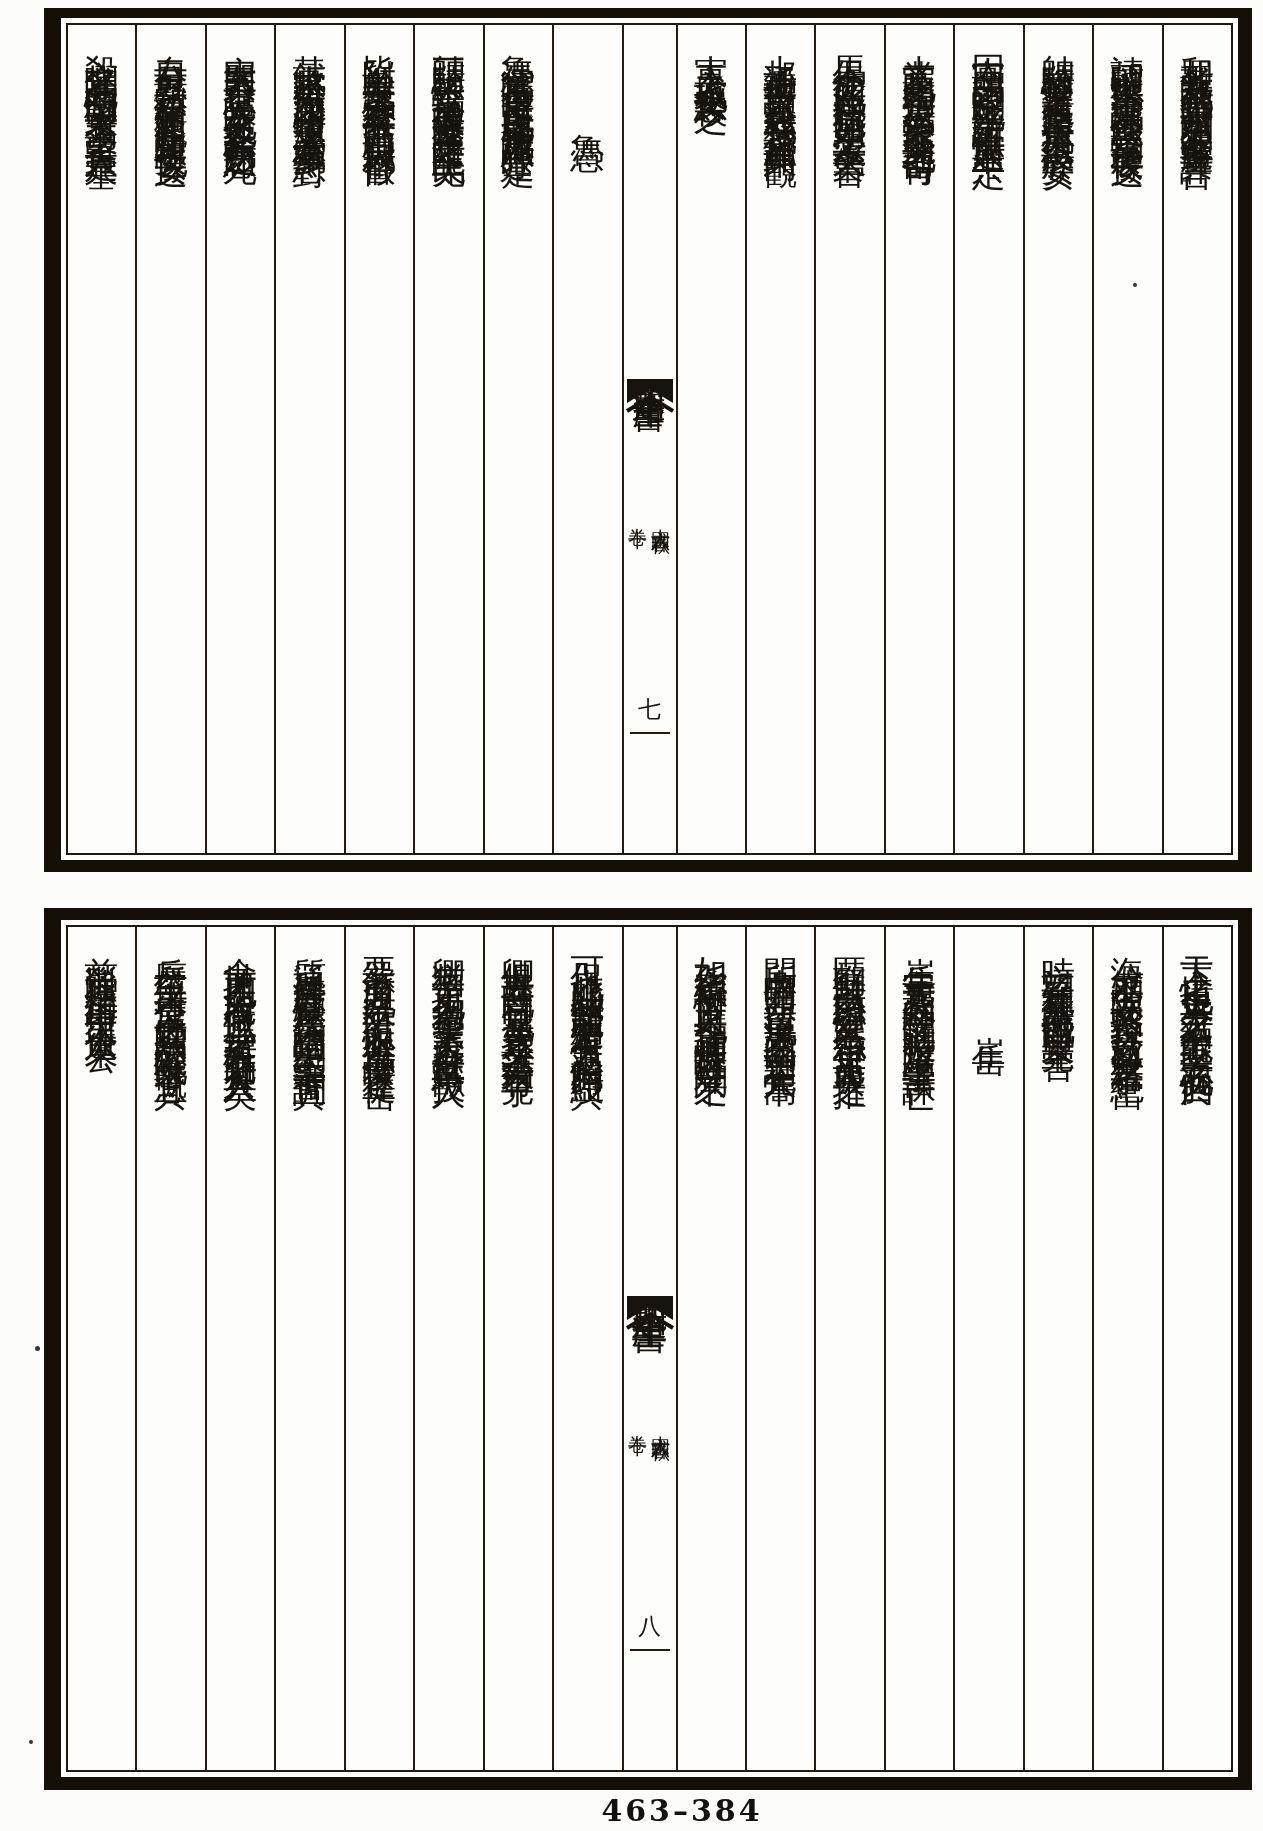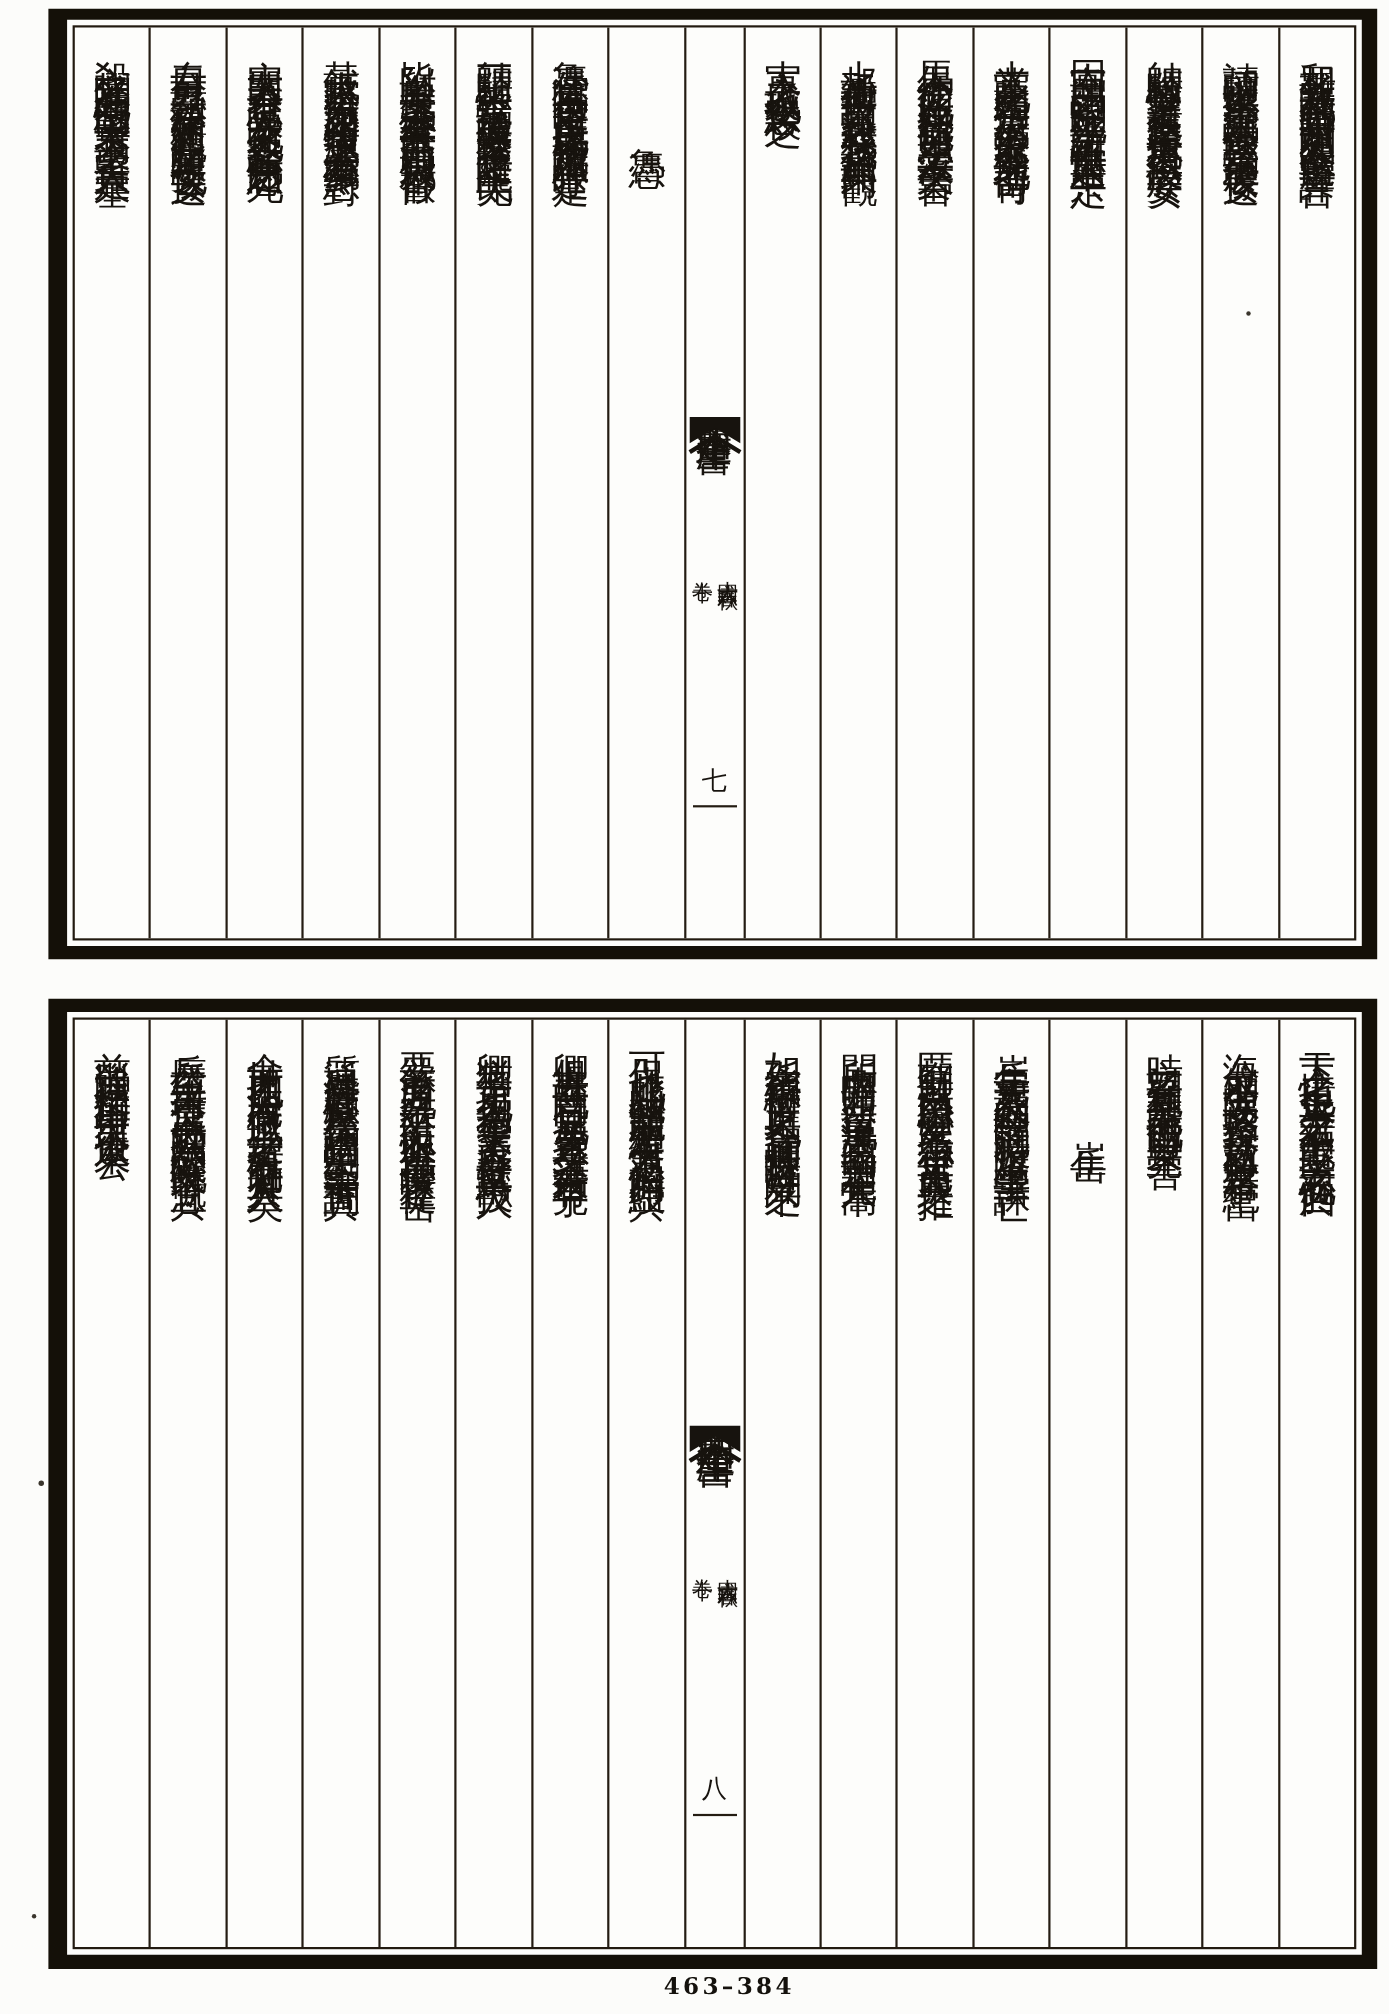--- a/index.html
+++ b/index.html
@@ -102,24 +102,24 @@
     width: 40px;
     text-align: center;
     font-size: 23px;
     padding-bottom: 7px;
     border-bottom: 2px solid #241c12;
   }
 
   .page-number {
     position: absolute;
     top: 1793px;
-    left: 553px;
+    left: 572px;
     width: 220px;
     text-align: center;
-    font-size: 21px;
+    font-size: 30px;
     font-weight: 600;
     letter-spacing: 3px;
     color: #14110c;
   }
 
   
   .speck {
     position: absolute;
     background: #3a352c;
     border-radius: 50%;

